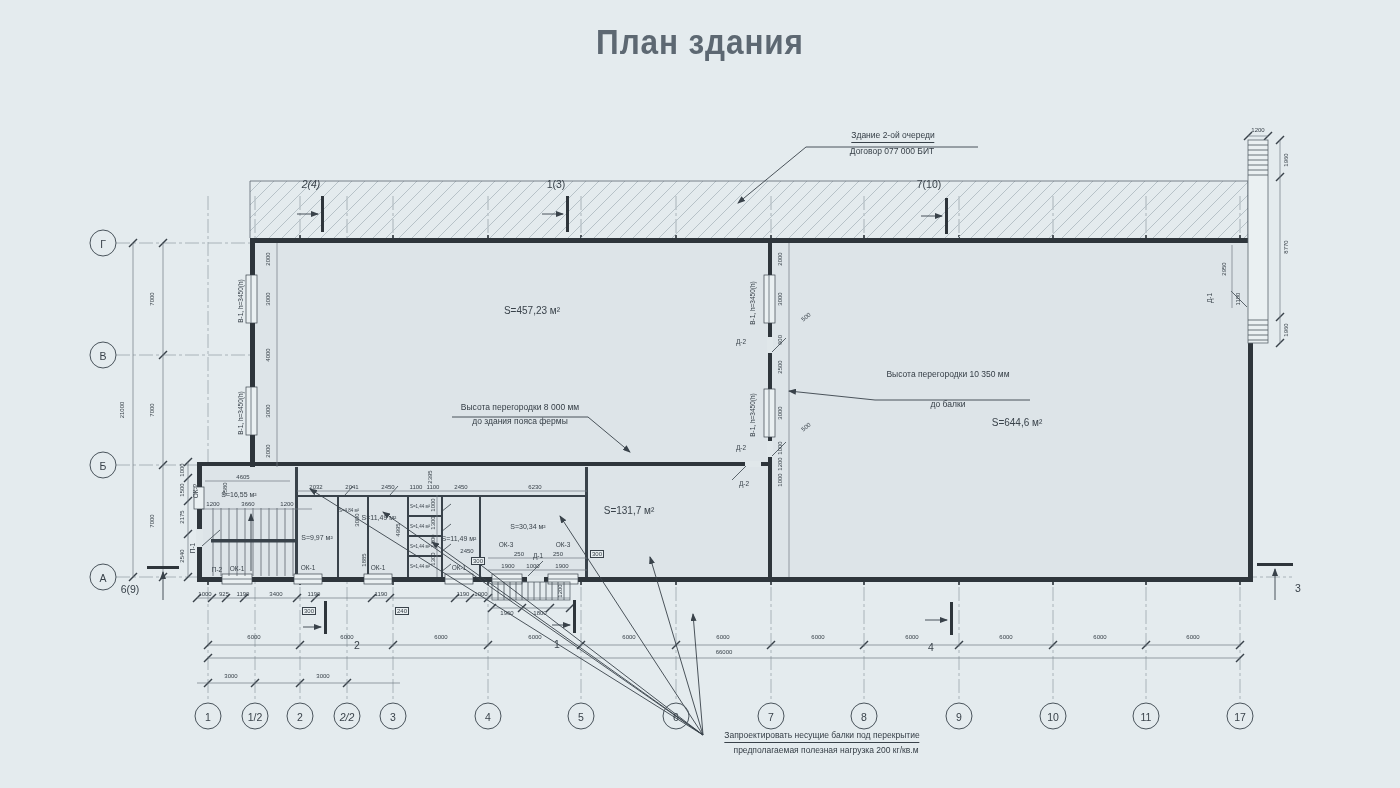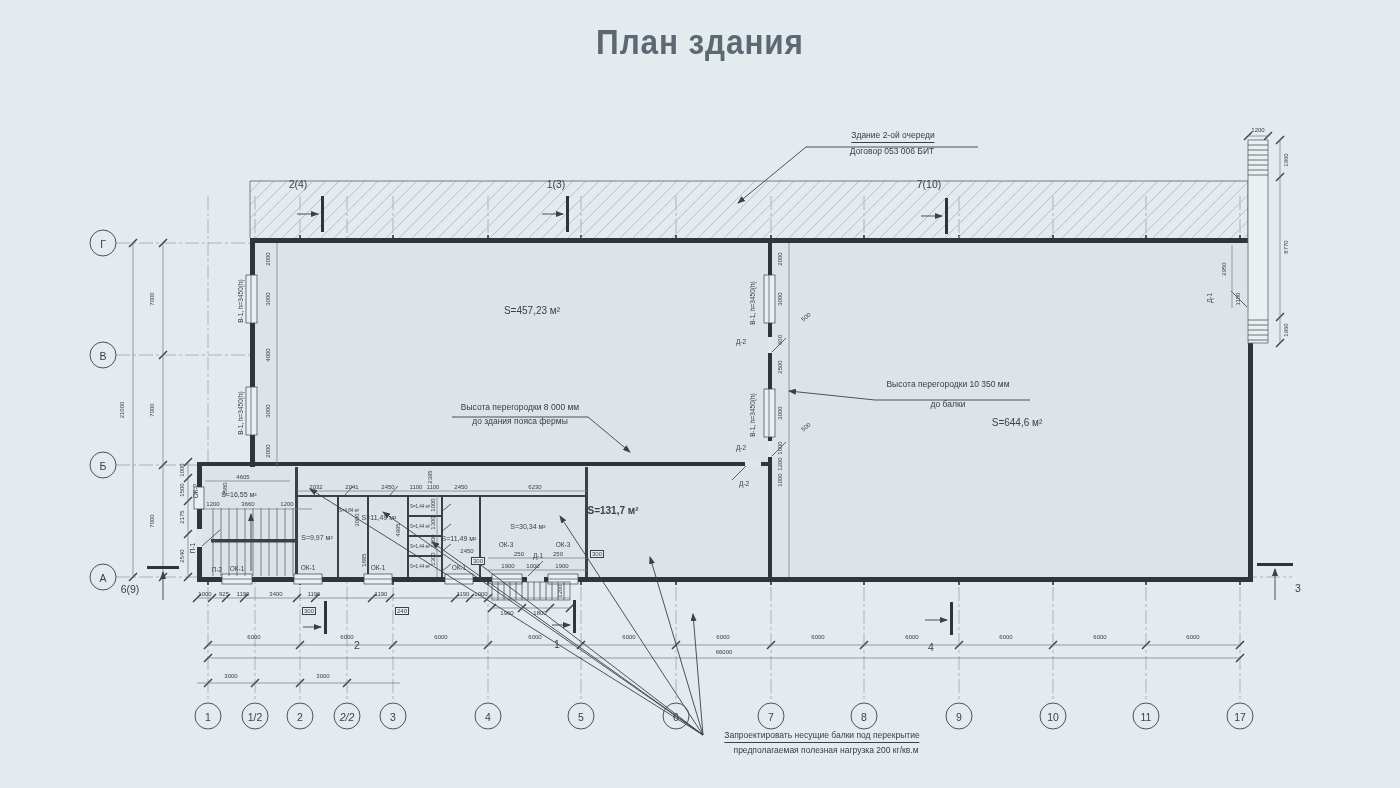--- a/index.html
+++ b/index.html
@@ -340,26 +340,26 @@
       <rect class="bar" x="950" y="602" width="3" height="33"></rect>
       <line class="lead" x1="925" y1="620" x2="947" y2="620" marker-end="url(#arr)"></line>
       <rect class="bar" x="147" y="566" width="32" height="3"></rect>
       <line class="lead" x1="163" y1="600" x2="163" y2="572" marker-end="url(#arr)"></line>
       <rect class="bar" x="1257" y="563" width="36" height="3"></rect>
       <line class="lead" x1="1275" y1="600" x2="1275" y2="569" marker-end="url(#arr)"></line>
     </g>
   </svg>
 
   <div class="note u" style="left:893px;top:131px;">Здание 2-ой очереди</div>
-  <div class="note" style="left:892px;top:147px;">Договор 053 006 БИТ</div>
+  <div class="note" style="left:892px;top:147px;">Договор 077 000 БИТ</div>
 
   <div class="note" style="left:520px;top:403px;">Высота перегородки 8 000 мм</div>
   <div class="note" style="left:520px;top:417px;">до здания пояса фермы</div>
 
-  <div class="note" style="left:948px;top:380px;">Высота перегородки 10 350 мм</div>
+  <div class="note" style="left:948px;top:370px;">Высота перегородки 10 350 мм</div>
   <div class="note" style="left:948px;top:400px;">до балки</div>
 
   <div class="note u" style="left:822px;top:731px;">Запроектировать несущие балки под перекрытие</div>
   <div class="note" style="left:826px;top:746px;">предполагаемая полезная нагрузка 200 кг/кв.м</div>
 
   <div id="labels">
       <span class="lbl dim" style="left: 152px; top: 299px; transform: translate(-50%, -50%) rotate(-90deg);">7000</span>
       <span class="lbl dim" style="left: 152px; top: 410px; transform: translate(-50%, -50%) rotate(-90deg);">7000</span>
       <span class="lbl dim" style="left: 152px; top: 521px; transform: translate(-50%, -50%) rotate(-90deg);">7000</span>
       <span class="lbl dim" style="left: 122px; top: 410px; transform: translate(-50%, -50%) rotate(-90deg);">21000</span>
@@ -438,21 +438,21 @@
       <span class="lbl dim" style="left: 381px; top: 594px; transform: translate(-50%, -50%);">1190</span>
       <span class="lbl dim" style="left: 463px; top: 594px; transform: translate(-50%, -50%);">1190</span>
       <span class="lbl dim" style="left: 481px; top: 594px; transform: translate(-50%, -50%);">1000</span>
       <span class="lbl dim boxed" style="left: 309px; top: 611px; transform: translate(-50%, -50%);">300</span>
       <span class="lbl dim boxed" style="left: 402px; top: 611px; transform: translate(-50%, -50%);">240</span>
       <span class="lbl dim" style="left: 507px; top: 613px; transform: translate(-50%, -50%);">1960</span>
       <span class="lbl dim" style="left: 540px; top: 613px; transform: translate(-50%, -50%);">1800</span>
       <span class="lbl dim" style="left: 560px; top: 591px; transform: translate(-50%, -50%) rotate(-90deg);">1200</span>
       <span class="lbl room" style="left: 532px; top: 311px; transform: translate(-50%, -50%);">S=457,23 м²</span>
       <span class="lbl room" style="left: 1017px; top: 423px; transform: translate(-50%, -50%);">S=644,6 м²</span>
-      <span class="lbl room" style="left: 613px; top: 511px; transform: translate(-50%, -50%); font-weight: bold;">S=131,7 м²</span>
+      <span class="lbl room" style="left: 629px; top: 511px; transform: translate(-50%, -50%);">S=131,7 м²</span>
       <span class="lbl room sm" style="left: 239px; top: 494px; transform: translate(-50%, -50%);">S=16,55 м²</span>
       <span class="lbl room sm" style="left: 317px; top: 537px; transform: translate(-50%, -50%);">S=9,97 м²</span>
       <span class="lbl room sm" style="left: 379px; top: 517px; transform: translate(-50%, -50%);">S=11,49 м²</span>
       <span class="lbl room sm" style="left: 459px; top: 538px; transform: translate(-50%, -50%);">S=11,49 м²</span>
       <span class="lbl room sm" style="left: 528px; top: 526px; transform: translate(-50%, -50%);">S=30,34 м²</span>
       <span class="lbl room xs" style="left: 349px; top: 511px; transform: translate(-50%, -50%);">S=4,84 м²</span>
       <span class="lbl room xs" style="left: 420px; top: 507px; transform: translate(-50%, -50%);">S=1,44 м²</span>
       <span class="lbl room xs" style="left: 420px; top: 527px; transform: translate(-50%, -50%);">S=1,44 м²</span>
       <span class="lbl room xs" style="left: 420px; top: 547px; transform: translate(-50%, -50%);">S=1,44 м²</span>
       <span class="lbl room xs" style="left: 420px; top: 567px; transform: translate(-50%, -50%);">S=1,44 м²</span>
@@ -467,21 +467,21 @@
       <span class="lbl tag" style="left: 538px; top: 556px; transform: translate(-50%, -50%);">Д-1</span>
       <span class="lbl tag" style="left: 237px; top: 569px; transform: translate(-50%, -50%);">ОК-1</span>
       <span class="lbl tag" style="left: 308px; top: 568px; transform: translate(-50%, -50%);">ОК-1</span>
       <span class="lbl tag" style="left: 378px; top: 568px; transform: translate(-50%, -50%);">ОК-1</span>
       <span class="lbl tag" style="left: 459px; top: 568px; transform: translate(-50%, -50%);">ОК-1</span>
       <span class="lbl tag" style="left: 196px; top: 491px; transform: translate(-50%, -50%) rotate(-90deg);">ОК-2</span>
       <span class="lbl tag" style="left: 506px; top: 545px; transform: translate(-50%, -50%);">ОК-3</span>
       <span class="lbl tag" style="left: 563px; top: 545px; transform: translate(-50%, -50%);">ОК-3</span>
       <span class="lbl tag" style="left: 193px; top: 548px; transform: translate(-50%, -50%) rotate(-90deg);">П-1</span>
       <span class="lbl tag" style="left: 217px; top: 570px; transform: translate(-50%, -50%);">П-2</span>
-      <span class="lbl sec" style="left: 298px; top: 184px; transform: translate(-50%, -50%);">2(4)</span>
+      <span class="lbl sec" style="left: 311px; top: 184px; transform: translate(-50%, -50%); font-style: italic;">2(4)</span>
       <span class="lbl sec" style="left: 556px; top: 184px; transform: translate(-50%, -50%);">1(3)</span>
       <span class="lbl sec" style="left: 929px; top: 184px; transform: translate(-50%, -50%);">7(10)</span>
       <span class="lbl sec" style="left: 357px; top: 645px; transform: translate(-50%, -50%);">2</span>
       <span class="lbl sec" style="left: 557px; top: 644px; transform: translate(-50%, -50%);">1</span>
       <span class="lbl sec" style="left: 931px; top: 647px; transform: translate(-50%, -50%);">4</span>
       <span class="lbl sec" style="left: 1298px; top: 588px; transform: translate(-50%, -50%);">3</span>
       <span class="lbl sec" style="left: 130px; top: 589px; transform: translate(-50%, -50%);">6(9)</span>
     </div>
 <div class="bubble" style="left: 208px; top: 716px;">1</div>
     <div class="bubble" style="left: 255px; top: 716px;">1/2</div>

